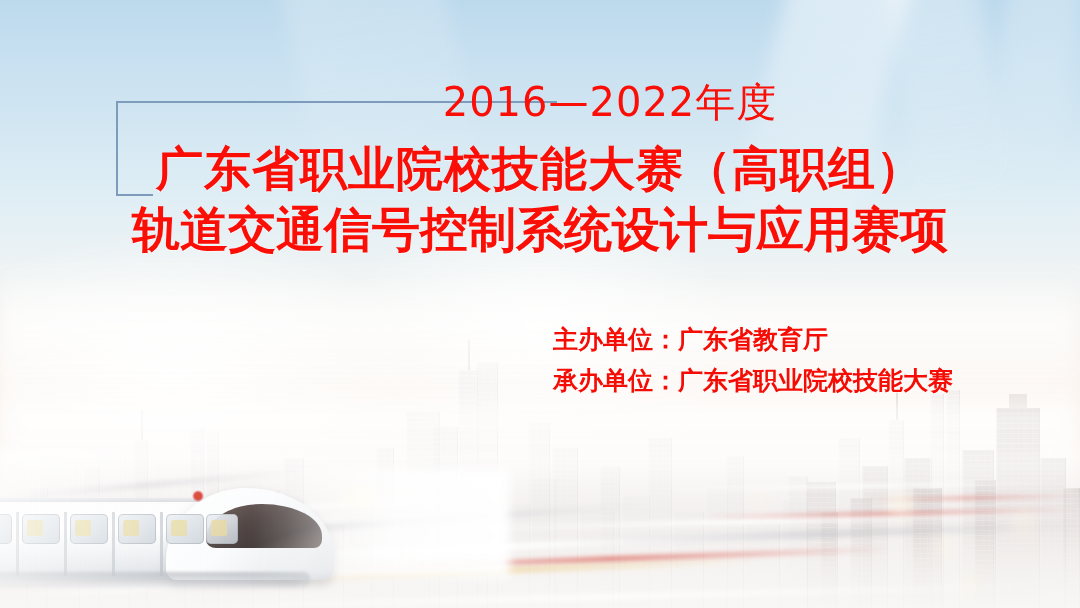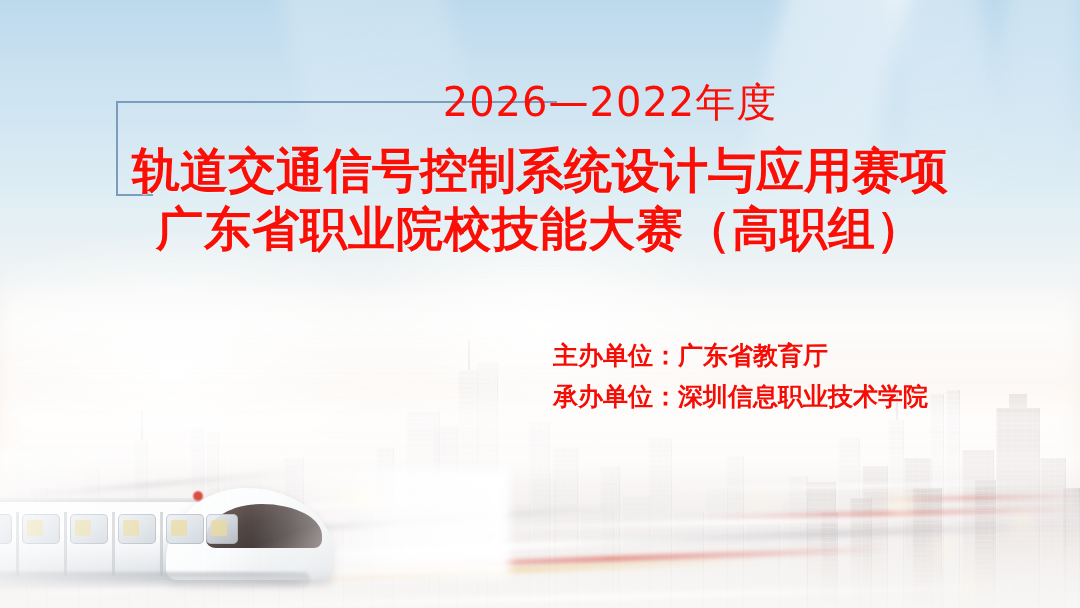--- a/index.html
+++ b/index.html
@@ -208,21 +208,21 @@
     font-size:47px;
     line-height:1.25;
     letter-spacing:1px;
     white-space:nowrap;
     text-shadow:0 1px 1px rgba(255,255,255,0.55);
     font-family:"DejaVu Sans","Liberation Sans",sans-serif;
   }
   .title-line.l2 { font-size:48px; letter-spacing:0px; }
 
   .org-block {
-    position:absolute; left:553px; top:336px; width:420px;
+    position:absolute; left:553px; top:320px; width:420px;
   }
   .org-line {
     color:#f50c04;
     font-weight:700;
     font-size:25px;
     line-height:1.62;
     white-space:nowrap;
     text-shadow:1px 1px 1px rgba(255,255,255,0.6);
     font-family:"DejaVu Sans","Liberation Sans",sans-serif;
   }
@@ -471,25 +471,25 @@
     <div class="door" style="left:190px;"></div>
     <div class="skirt"></div>
   </div>
   <div class="headlight"></div>
   <div class="train-blur"></div>
   <div class="train-blur2"></div>
 
   <div class="bracket"></div>
   <div class="bracket-foot"></div>
 
-  <div class="year">2026—2022年度</div>
+  <div class="year">2016—2022年度</div>
 
   <div class="title-block">
+    <div class="title-line l1">广东省职业院校技能大赛（高职组）</div>
     <div class="title-line l2">轨道交通信号控制系统设计与应用赛项</div>
-    <div class="title-line l1">广东省职业院校技能大赛（高职组）</div>
   </div>
 
   <div class="org-block">
     <div class="org-line">主办单位：广东省教育厅</div>
-    <div class="org-line">承办单位：深圳信息职业技术学院</div>
+    <div class="org-line">承办单位：广东省职业院校技能大赛</div>
   </div>
 
 </div>
 
 </body></html>

